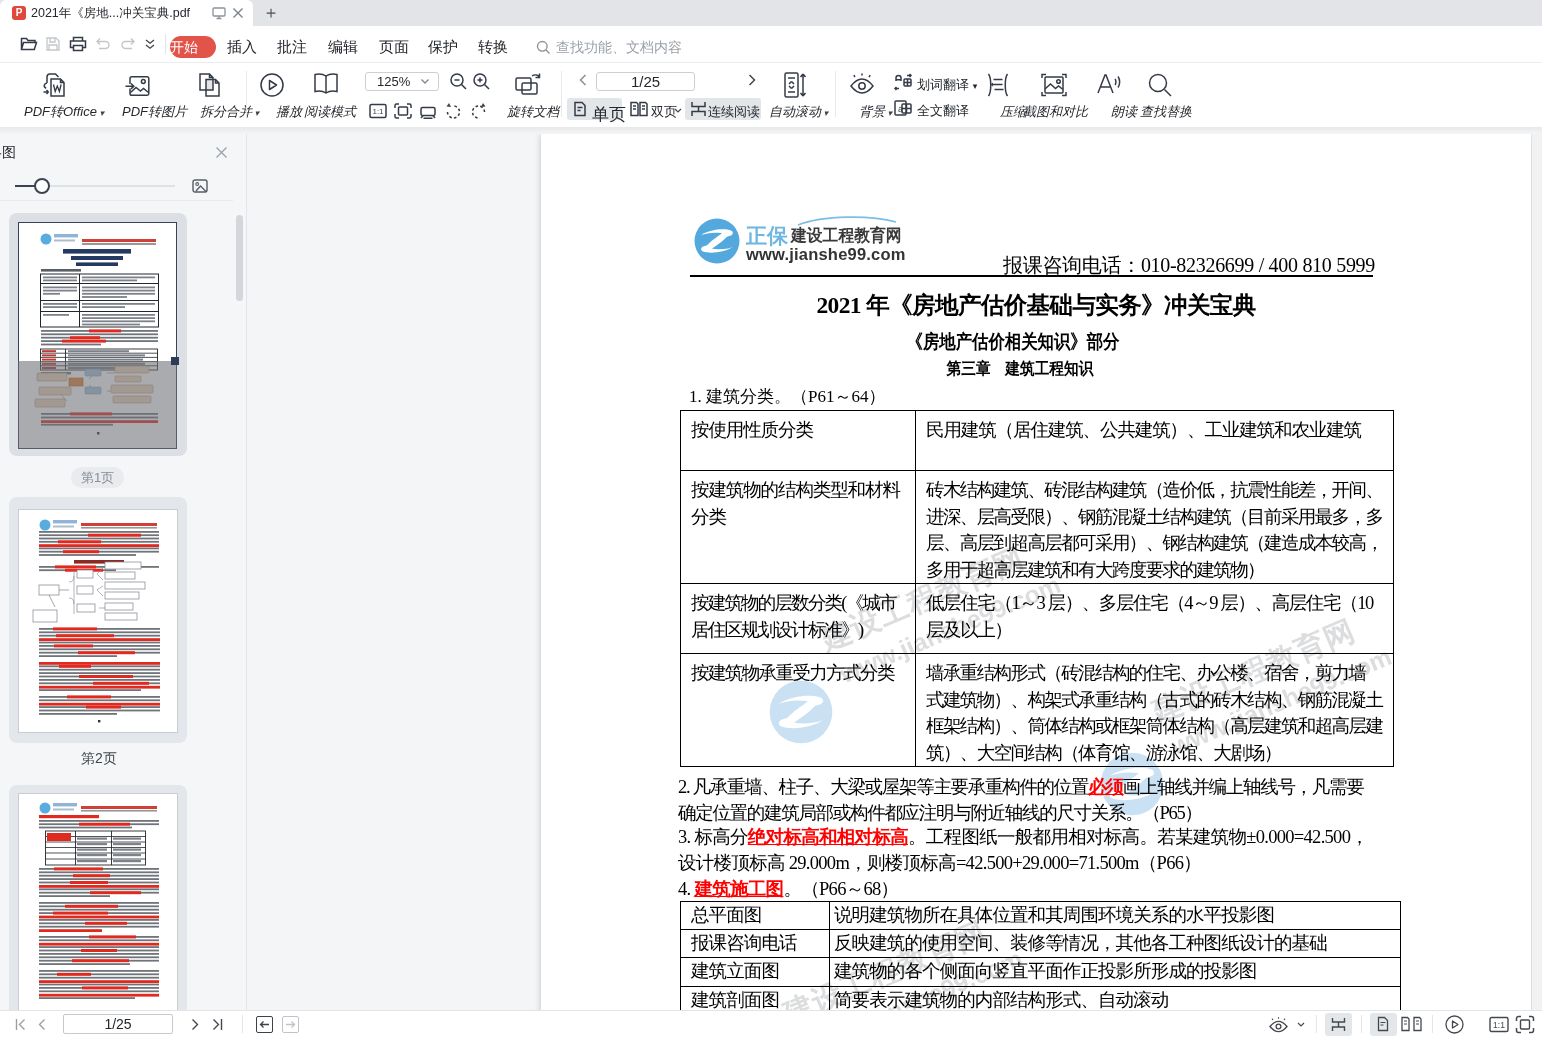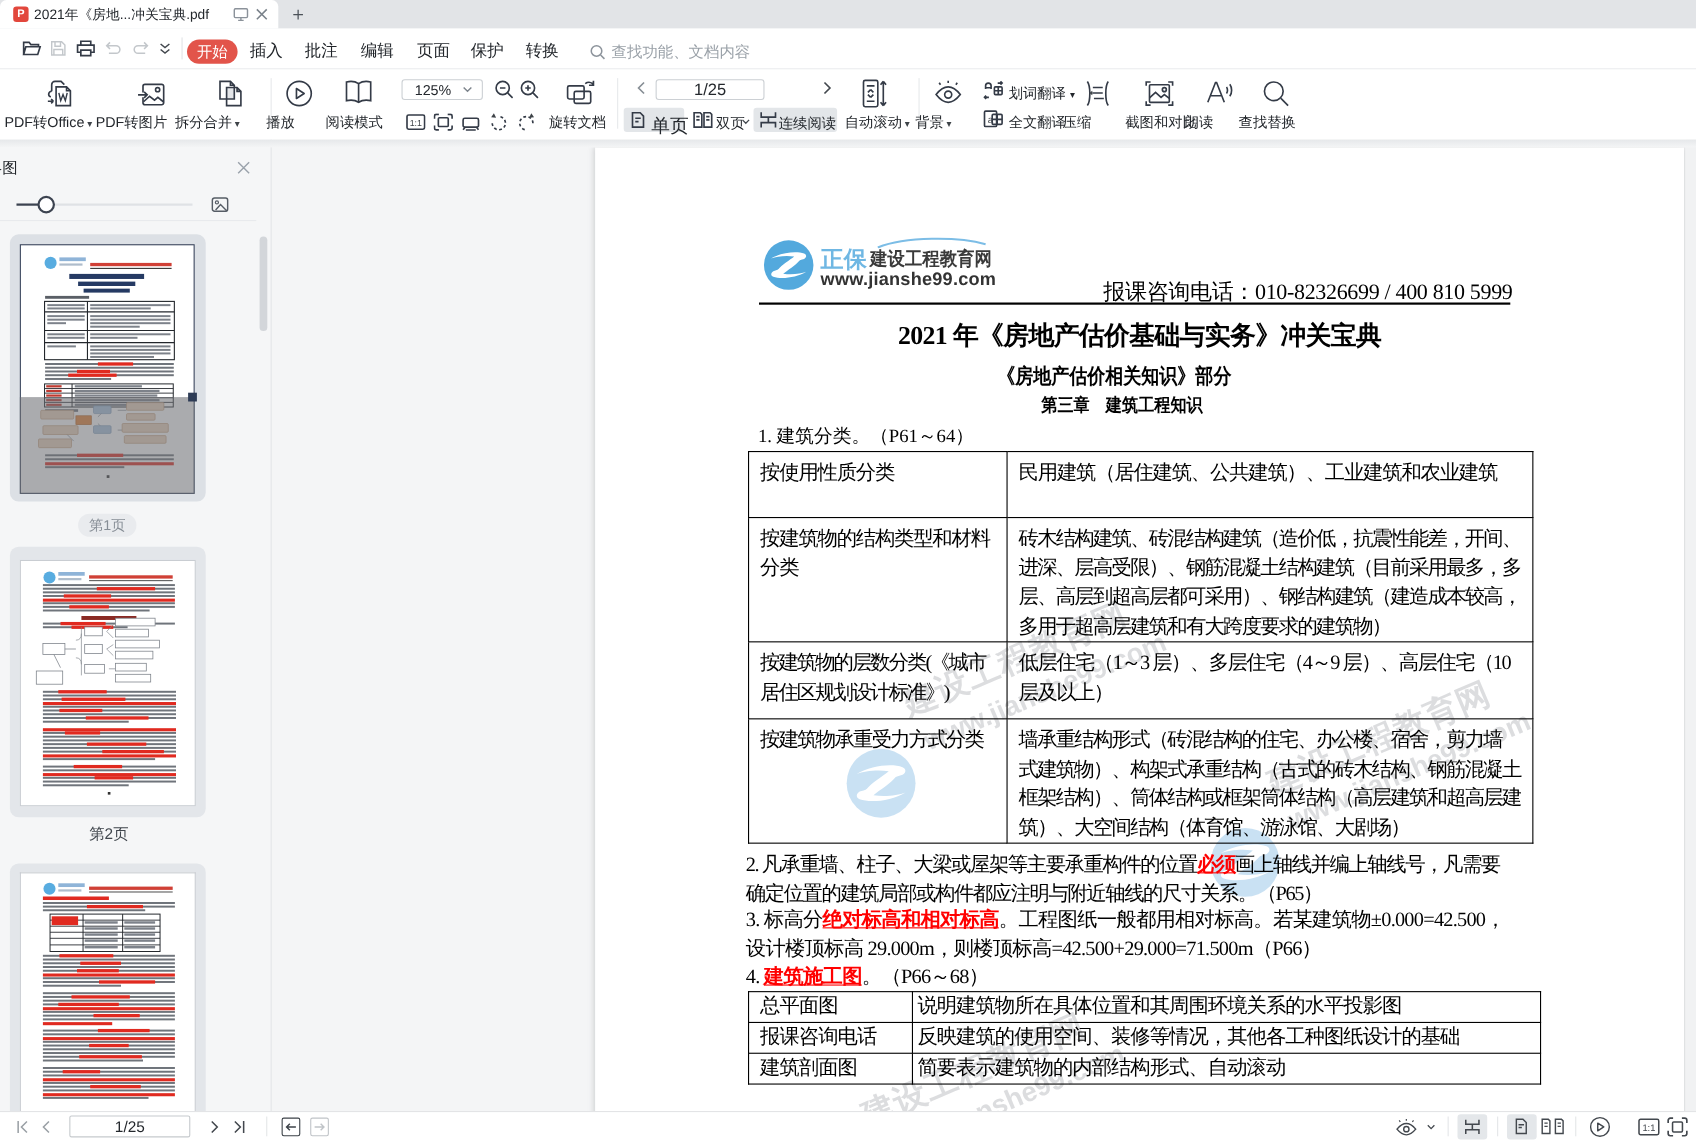--- a/index.html
+++ b/index.html
@@ -11,27 +11,27 @@
   
   #tabbar { position:absolute; left:0; top:0; width:1542px; height:26px; background:#e2e4e7; }
   #tab { position:absolute; left:0; top:0; width:253px; height:26px; background:#ffffff; border-radius:6px 6px 0 0; }
   #tab .ticon { position:absolute; left:12px; top:6px; width:14px; height:14px; background:#e2473c; border-radius:3px; color:#fff; font-size:10px; font-weight:bold; text-align:center; line-height:14px; }
   #tab .ttitle { position:absolute; left:31px; top:5px; font-size:12.5px; color:#24282d; white-space:nowrap; }
   #plus { position:absolute; left:260px; top:2px; width:22px; height:22px; color:#4b5158; font-size:17px; text-align:center; line-height:22px; }
 
   
   #menubar { position:absolute; left:0; top:26px; width:1542px; height:36px; background:#fff; }
   .menuitem { position:absolute; top:3px; height:36px; line-height:36px; font-size:15px; color:#21252a; text-align:center; }
-  #startpill { position:absolute; left:170px; top:10px; width:46px; height:22px; background:#e2544a; border-radius:11px; color:#fff; font-size:14px; text-align:center; line-height:22px; }
+  #startpill { position:absolute; left:170px; top:10px; width:46px; height:22px; background:#e2544a; border-radius:11px; color:#fff; font-size:14px; line-height:22px; }
   #msep { position:absolute; left:165px; top:8px; width:1px; height:20px; background:#e1e3e6; }
   #searchtxt { position:absolute; left:556px; top:3px; height:36px; line-height:37px; font-size:14px; color:#9aa1a8; }
 
   
   #toolbar { position:absolute; left:0; top:62px; width:1542px; height:65px; background:#fff; border-top:1px solid #ebedef; }
-  .tbtn { position:absolute; text-align:left; color:#23272c; }
+  .tbtn { position:absolute; text-align:right; color:#23272c;font-style:italic; }
   .tbtn .lbl { font-size:13px; color:#23272c; white-space:nowrap; }
   .tsep { position:absolute; top:8px; width:1px; height:46px; background:#e7e9eb; }
   .graybox { background:#e3e6e9; border-radius:3px; }
   .inputbox { background:#fff; border:1px solid #ccd0d4; border-radius:3px; }
 
   
   #content { position:absolute; left:0; top:127px; width:1542px; height:883px; background:#f4f5f6; }
   #content::before { content:""; position:absolute; left:0; top:0; width:1542px; height:7px; background:linear-gradient(#e6e8ea,#f4f5f6); z-index:5; }
   #sidebar { position:absolute; left:0; top:0; width:247px; height:883px; background:#f5f6f7; border-right:1px solid #e3e5e8; }
   #main { position:absolute; left:248px; top:0; width:1294px; height:883px; background:#f4f5f6; overflow:hidden; }
@@ -333,20 +333,24 @@
 
         <table class="doctbl t2" style="left:139px;top:767px;width:721px">
           <tbody>
               <tr style="height:28px">
                 <td style="width:149px">总平面图</td>
                 <td>说明建筑物所在具体位置和其周围环境关系的水平投影图</td>
               </tr>
           <tr style="height:28px">
                 <td>报课咨询电话</td>
                 <td>反映建筑的使用空间、装修等情况，其他各工种图纸设计的基础</td>
+              </tr>
+          <tr style="height:28.5px">
+                <td>建筑立面图</td>
+                <td>建筑物的各个侧面向竖直平面作正投影所形成的投影图</td>
               </tr>
           <tr style="height:28px">
                 <td>建筑剖面图</td>
                 <td>简要表示建筑物的内部结构形式、自动滚动</td>
               </tr>
         </tbody>
           </table>
       </div>
       <div id="vsb"></div>
     </div>

